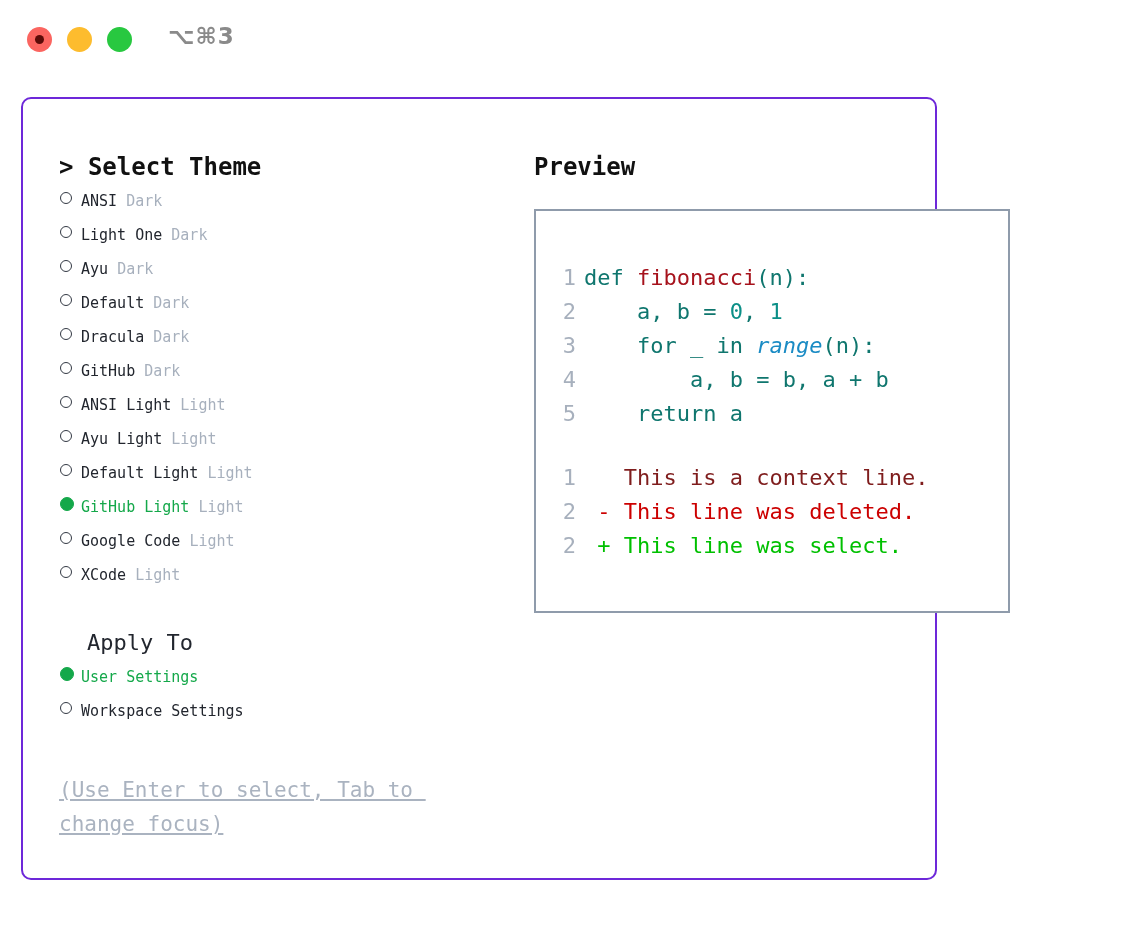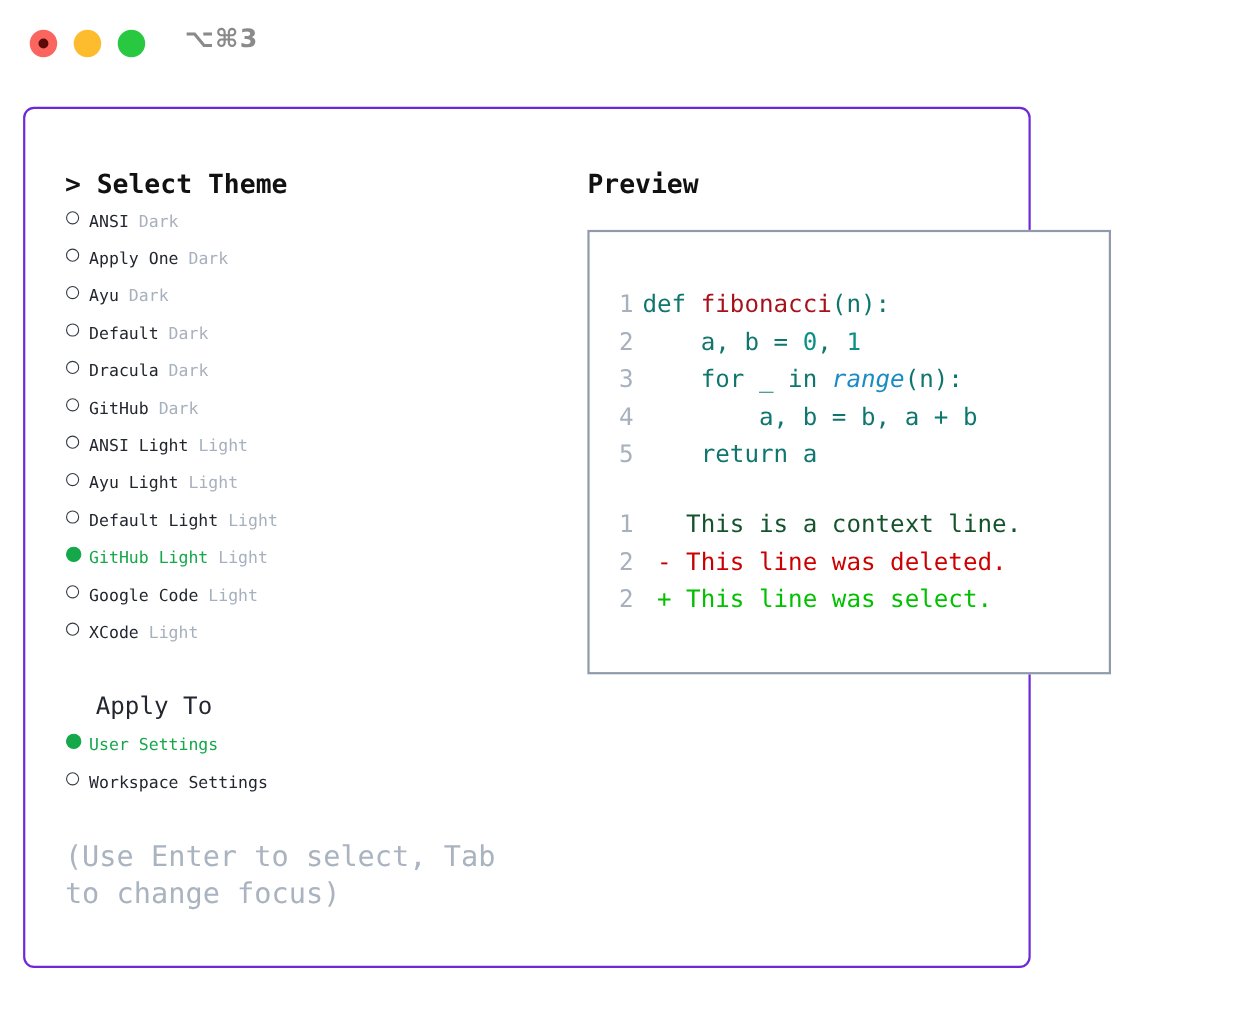--- a/index.html
+++ b/index.html
@@ -126,26 +126,27 @@
   #apply-block { margin-top: 34px; }
   #apply-heading {
     font-size: 22px;
     line-height: 34px;
     color: #22262E;
     padding-left: 28px;
     white-space: pre;
   }
 
   #hint-text {
-    margin-top: 34px;
-    font-size: 26px;
+    margin-top: 45px;
+    font-size: 21px;
     line-height: 34px;
     color: #AAB3C0;
     width: 400px;
     white-space: pre-wrap;
+    text-decoration: underline;
   }
 
   
   #preview-column {
     position: absolute;
     left: 479px;
     top: 51px;
     width: 480px;
     margin-left: 32px;
   }
@@ -175,21 +176,21 @@
     flex: 0 0 40px;
     text-align: right;
     color: #A7B0BD;
     padding-right: 8px;
   }
   .code-text { color: #0f766e; }
   .blank-line { height: 30px; }
   .tok-fn    { color: #A6121C; }
   .tok-num   { color: #0B8F87; }
   .tok-call  { color: #1A8BC4; font-style: italic; }
-  .diff-ctx  { color: #14532d; }
+  .diff-ctx  { color: #7f1d1d; }
   .diff-del  { color: #CC0000; }
   .diff-add  { color: #00C000; }
 </style>
 </head>
 <body>
 
 <div id="app-window">
 
   <div id="titlebar">
     <div class="light" id="light-close"></div>
@@ -198,21 +199,21 @@
     <div id="shortcut-label">⌥⌘3</div>
   </div>
 
   <div id="main-panel">
 
     <div id="theme-column">
       <div id="theme-heading">&gt; Select Theme</div>
 
       <div id="theme-list">
           <div class="option-row"><span class="bullet"></span><span class="opt-name">ANSI </span><span class="opt-variant">Dark</span></div>
-          <div class="option-row"><span class="bullet"></span><span class="opt-name">Apply One </span><span class="opt-variant">Dark</span></div>
+          <div class="option-row"><span class="bullet"></span><span class="opt-name">Light One </span><span class="opt-variant">Dark</span></div>
           <div class="option-row"><span class="bullet"></span><span class="opt-name">Ayu </span><span class="opt-variant">Dark</span></div>
           <div class="option-row"><span class="bullet"></span><span class="opt-name">Default </span><span class="opt-variant">Dark</span></div>
           <div class="option-row"><span class="bullet"></span><span class="opt-name">Dracula </span><span class="opt-variant">Dark</span></div>
           <div class="option-row"><span class="bullet"></span><span class="opt-name">GitHub </span><span class="opt-variant">Dark</span></div>
           <div class="option-row"><span class="bullet"></span><span class="opt-name">ANSI Light </span><span class="opt-variant">Light</span></div>
           <div class="option-row"><span class="bullet"></span><span class="opt-name">Ayu Light </span><span class="opt-variant">Light</span></div>
           <div class="option-row"><span class="bullet"></span><span class="opt-name">Default Light </span><span class="opt-variant">Light</span></div>
           <div class="option-row selected"><span class="bullet"></span><span class="opt-name">GitHub Light </span><span class="opt-variant">Light</span></div>
           <div class="option-row"><span class="bullet"></span><span class="opt-name">Google Code </span><span class="opt-variant">Light</span></div>
           <div class="option-row"><span class="bullet"></span><span class="opt-name">XCode </span><span class="opt-variant">Light</span></div>

